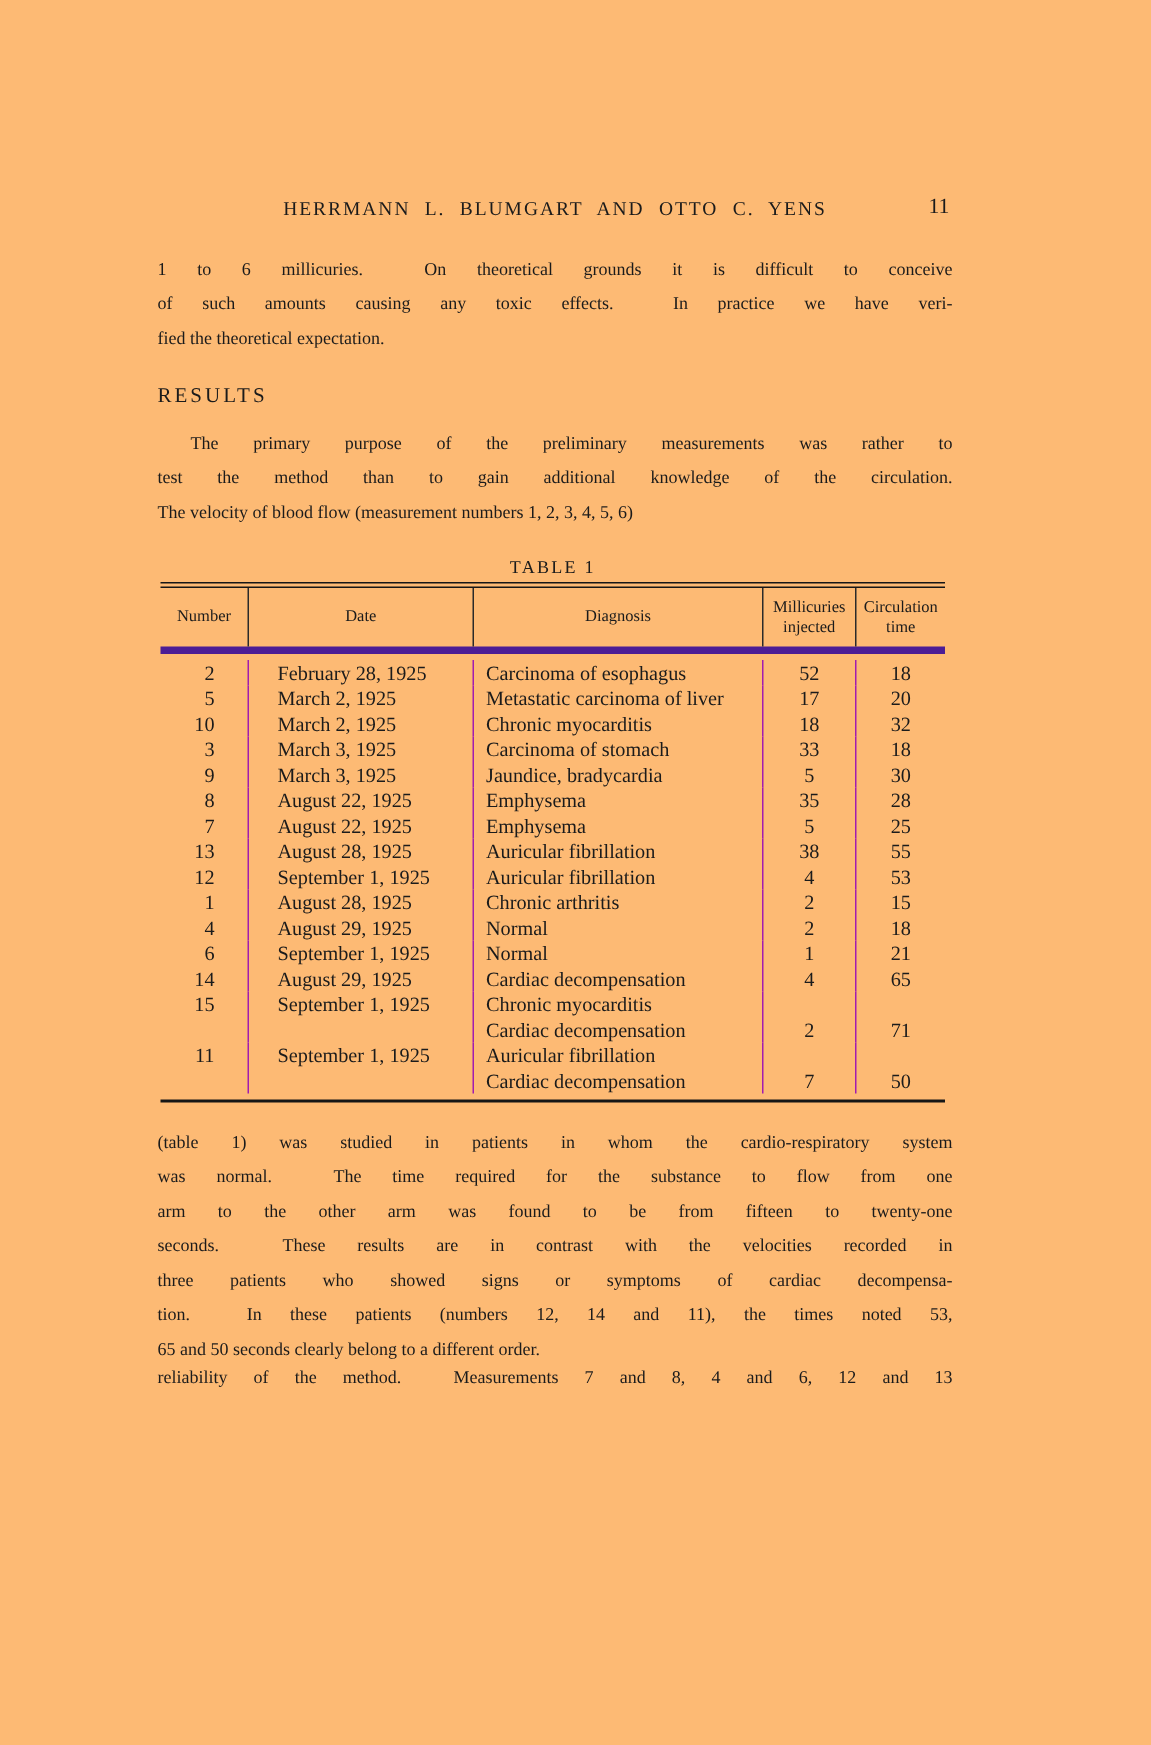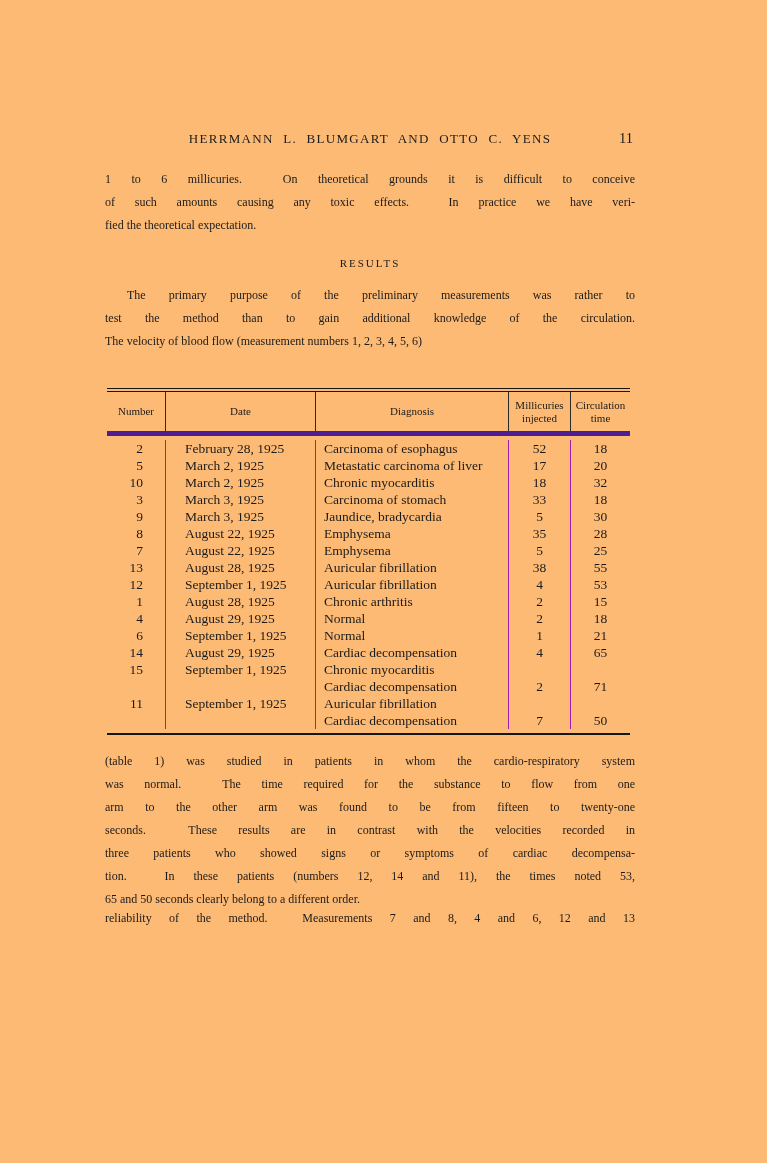--- a/index.html
+++ b/index.html
@@ -11,22 +11,22 @@
     font-size:13px;letter-spacing:1.3px;word-spacing:5px;}
   .pagenum{position:absolute;right:2px;top:-1px;font-size:14.5px;letter-spacing:0;word-spacing:0;}
 
   
   .para{position:absolute;left:105px;width:530px;font-size:12px;line-height:23px;}
   .line{white-space:pre-wrap;text-align:justify;}
   .line.jl{text-align-last:justify;}
   .line.ind{text-indent:22px;}
 
   
-  .section-heading{position:absolute;left:105px;top:257px;width:530px;text-align:center;
-    font-size:11px;letter-spacing:2px;}
+  .section-heading{position:absolute;left:105px;top:257px;width:530px;
+    font-size:14px;letter-spacing:2px;}
   .table-title{position:absolute;left:107px;top:371px;width:523px;text-align:center;
     font-size:12px;letter-spacing:1.5px;}
 
   
   .table-box{position:absolute;left:107px;top:388px;width:523px;
     border-top:4px double #161616;border-bottom:2px solid #161616;}
   .thead{display:grid;grid-template-columns:58px 150px 193px 62px 60px;
     border-bottom:5px solid #4c1d95;}
   .th{display:flex;align-items:center;justify-content:center;text-align:center;
     font-size:11px;line-height:12.5px;padding:6px 2px;min-height:27px;}
@@ -59,20 +59,21 @@
     </div>
 
   <div class="section-heading">RESULTS</div>
 
   <div class="para" style="top:284px">
       <div class="line jl ind">The primary purpose of the preliminary measurements was rather to</div>
       <div class="line jl">test the method than to gain additional knowledge of the circulation.</div>
       <div class="line">The velocity of blood flow (measurement numbers 1, 2, 3, 4, 5, 6)</div>
     </div>
 
+  <div class="table-title">TABLE 1</div>
 
   <div class="table-box">
     <div class="thead">
       <div class="th">Number</div>
       <div class="th">Date</div>
       <div class="th">Diagnosis</div>
       <div class="th">Millicuries injected</div>
       <div class="th">Circulation time</div>
     </div>
     <div class="tbody">

